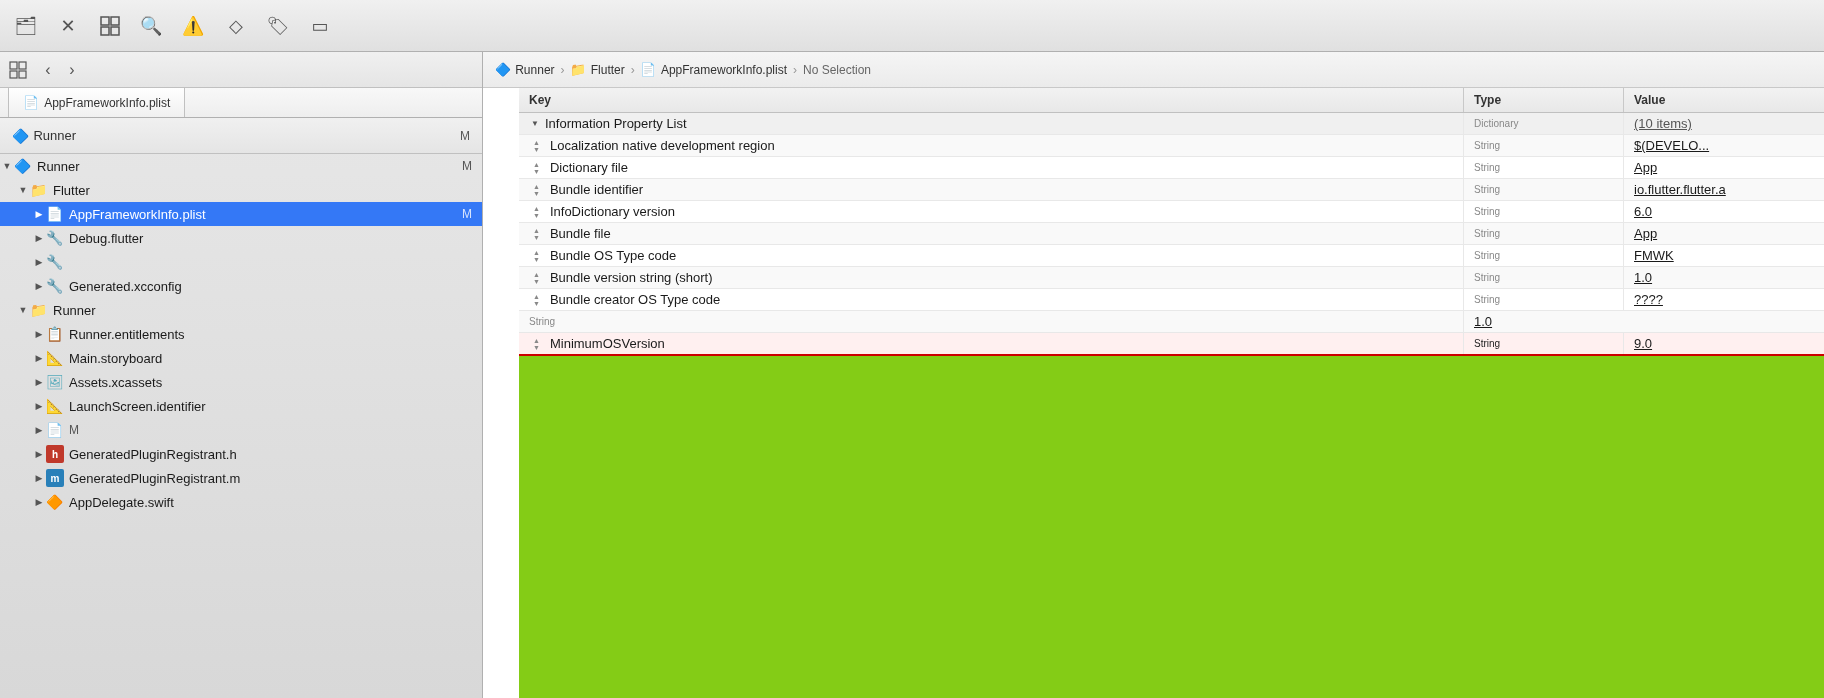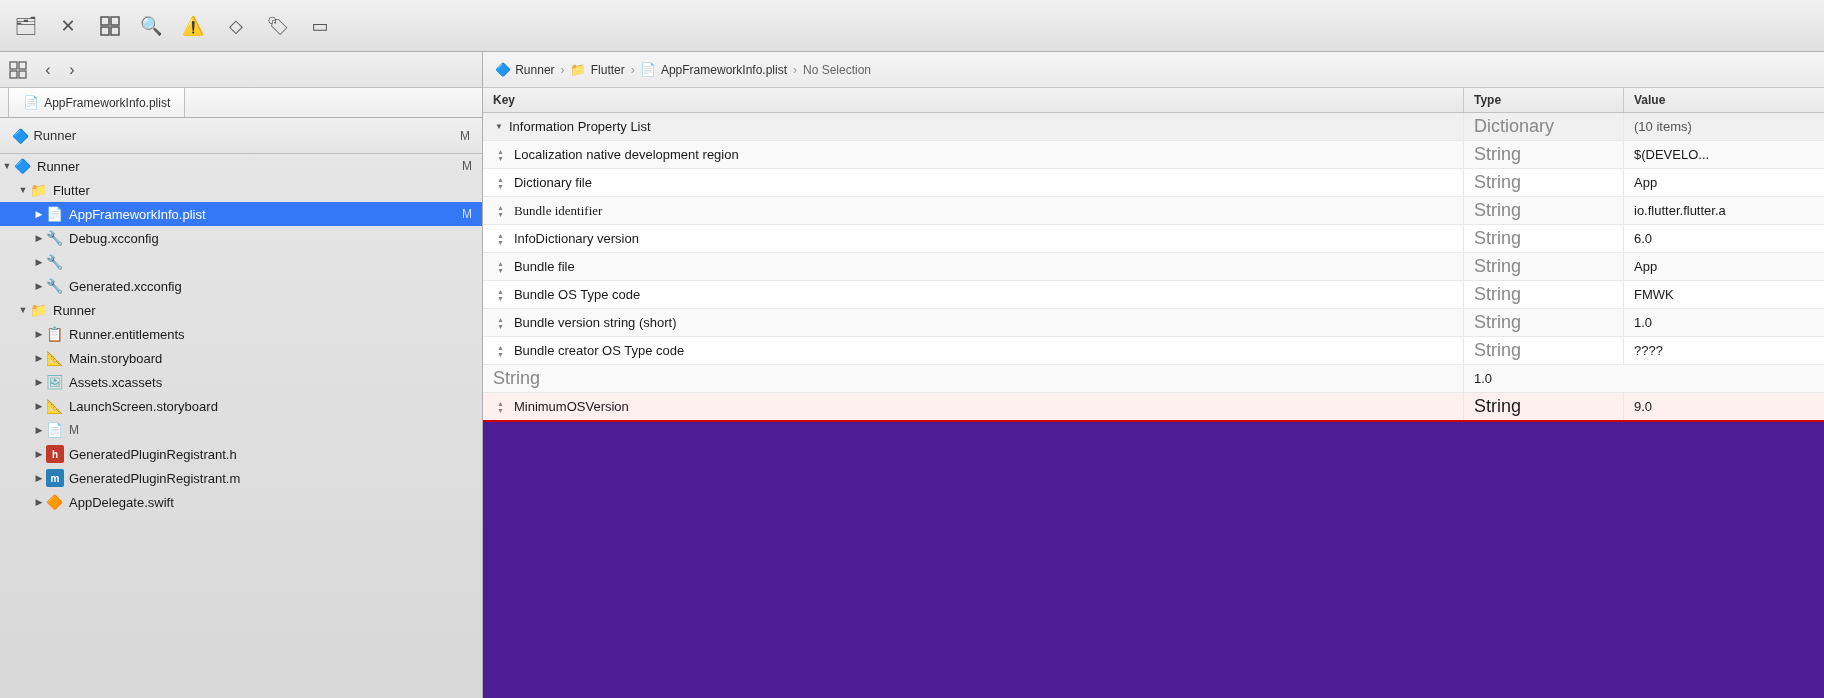--- a/index.html
+++ b/index.html
@@ -193,21 +193,22 @@
     }
     .breadcrumb-folder-icon {
       color: #e8a820;
       font-size: 13px;
     }
 
     
     .plist-table {
       flex: 1;
       overflow-y: auto;
-      background: #4c1d95;
+      background: #84cc16;
+      margin-left: 36px;
     }
     .plist-header {
       display: grid;
       grid-template-columns: 1fr 160px 200px;
       background: linear-gradient(to bottom, #f2f2f2, #e8e8e8);
       border-bottom: 1px solid #c0c0c0;
       position: sticky;
       top: 0;
       z-index: 10;
     }
@@ -241,39 +242,40 @@
       padding: 3px 10px;
       font-size: 13px;
       color: #1a1a1a;
       display: flex;
       align-items: center;
       border-right: 1px solid #e8e8e8;
       overflow: hidden;
     }
     .plist-cell:last-child {
       border-right: none;
+      text-decoration: underline;
     }
     .plist-key {
       display: flex;
       align-items: center;
       gap: 4px;
     }
     .plist-triangle {
       width: 12px;
       height: 12px;
       display: inline-flex;
       align-items: center;
       justify-content: center;
       font-size: 8px;
       color: #555;
       flex-shrink: 0;
     }
     .plist-type {
       color: #888;
-      font-size: 18px;
+      font-size: 10px;
     }
     .plist-value {
       color: #1a1a1a;
       font-size: 13px;
     }
     .plist-stepper {
       display: inline-flex;
       flex-direction: column;
       margin-left: 4px;
       font-size: 7px;
@@ -360,21 +362,21 @@
     <span class="sidebar-indent" style="width:32px"></span>
     <span class="sidebar-triangle">▶</span>
     <span class="sidebar-file-icon" style="">📄</span>
     <span class="sidebar-label">AppFrameworkInfo.plist</span>
     <span class="sidebar-badge">M</span>
   </div>
         <div class="sidebar-item">
     <span class="sidebar-indent" style="width:32px"></span>
     <span class="sidebar-triangle">▶</span>
     <span class="sidebar-file-icon" style="color:#5a7fff;">🔧</span>
-    <span class="sidebar-label">Debug.xcconfig</span>
+    <span class="sidebar-label">Debug.flutter</span>
 
   </div>
         <div class="sidebar-item">
     <span class="sidebar-indent" style="width:32px"></span>
     <span class="sidebar-triangle">▶</span>
     <span class="sidebar-file-icon" style="color:#5a7fff;">🔧</span>
 
   </div>
         <div class="sidebar-item">
     <span class="sidebar-indent" style="width:32px"></span>
@@ -408,21 +410,21 @@
     <span class="sidebar-indent" style="width:32px"></span>
     <span class="sidebar-triangle">▶</span>
     <span class="sidebar-file-icon" style="color:#5ab;">🖼</span>
     <span class="sidebar-label">Assets.xcassets</span>
 
   </div>
         <div class="sidebar-item">
     <span class="sidebar-indent" style="width:32px"></span>
     <span class="sidebar-triangle">▶</span>
     <span class="sidebar-file-icon" style="">📐</span>
-    <span class="sidebar-label">LaunchScreen.storyboard</span>
+    <span class="sidebar-label">LaunchScreen.identifier</span>
 
   </div>
         <div class="sidebar-item">
     <span class="sidebar-indent" style="width:32px"></span>
     <span class="sidebar-triangle">▶</span>
     <span class="sidebar-file-icon" style="">📄</span>
     <span class="sidebar-badge">M</span>
   </div>
         <div class="sidebar-item">
     <span class="sidebar-indent" style="width:32px"></span>
@@ -492,21 +494,21 @@
     <div class="plist-cell plist-key plist-indent-root">
       <span class="plist-stepper">▲<br>▼</span>
       <span style="margin-left:6px;">Dictionary file</span>
     </div>
     <div class="plist-cell plist-type" style="color:#888;">String</div>
     <div class="plist-cell plist-value">App</div>
   </div>
           <div class="plist-row">
     <div class="plist-cell plist-key plist-indent-root">
       <span class="plist-stepper">▲<br>▼</span>
-      <span style="margin-left:6px;font-family:Liberation Serif, serif;">Bundle identifier</span>
+      <span style="margin-left:6px;">Bundle identifier</span>
     </div>
     <div class="plist-cell plist-type" style="color:#888;">String</div>
     <div class="plist-cell plist-value">io.flutter.flutter.a</div>
   </div>
           <div class="plist-row">
     <div class="plist-cell plist-key plist-indent-root">
       <span class="plist-stepper">▲<br>▼</span>
       <span style="margin-left:6px;">InfoDictionary version</span>
     </div>
     <div class="plist-cell plist-type" style="color:#888;">String</div>

